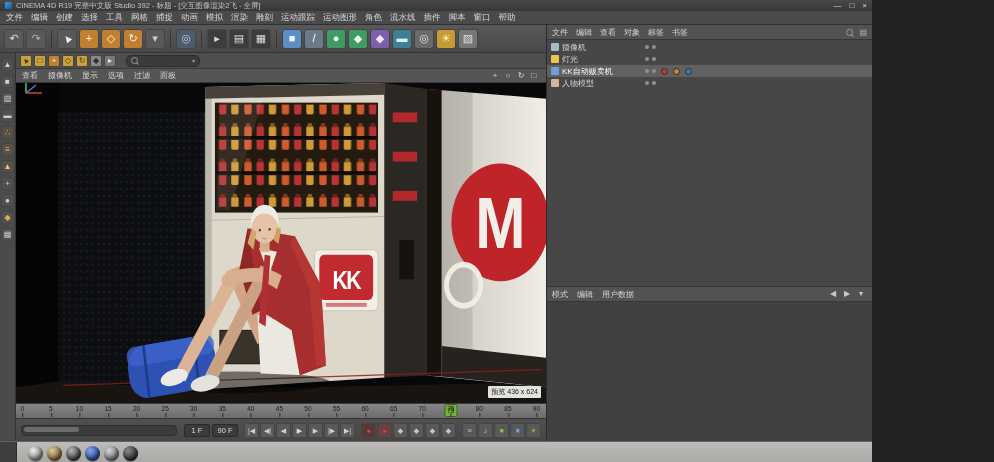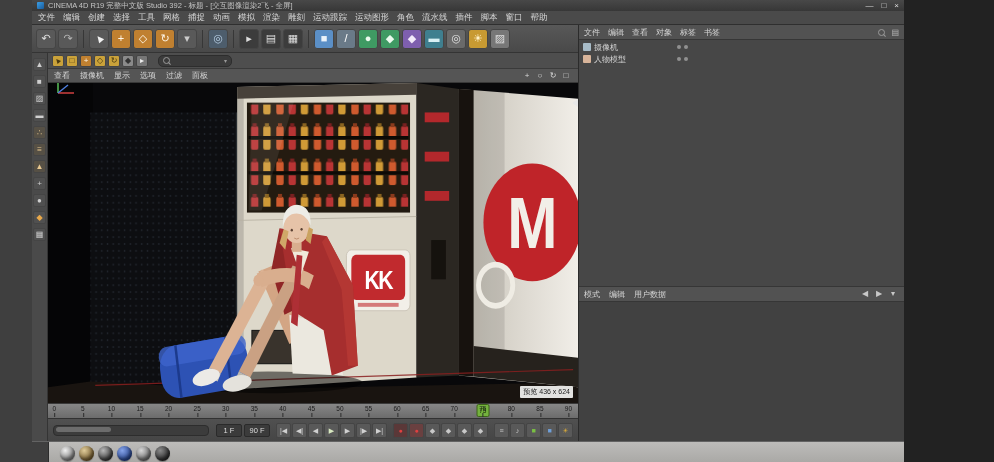--- a/index.html
+++ b/index.html
@@ -1,17 +1,17 @@
 <!DOCTYPE html>
 <html><head>
 <meta charset="utf-8">
 <style>
   html,body{margin:0;padding:0;background:#222;}
   .app{position:relative;width:872px;height:462px;background:#3f3f3f;
-       font-family:"Liberation Sans",sans-serif;color:#ccc;overflow:hidden;font-size:9px;padding-left:32px;}
+       font-family:"Liberation Sans",sans-serif;color:#ccc;overflow:hidden;font-size:9px;}
 
   
   .titlebar{height:11px;display:flex;align-items:center;gap:4px;padding:0 5px;
             background:linear-gradient(#484848,#373737);font-size:7.5px;color:#c4c4c4;}
   .appicon{width:7px;height:7px;background:linear-gradient(135deg,#3aa0e8,#1a5a9a);border-radius:1px;flex:none;}
   .title-text{flex:1;white-space:nowrap;overflow:hidden;text-overflow:ellipsis;}
   .win-controls{display:flex;gap:8px;font-size:8px;color:#ddd;}
 
   
   .menubar{height:13px;display:flex;align-items:center;gap:8px;padding:0 6px;
@@ -531,20 +531,39 @@
       <div class="om-list" id="omlist">
           <div class="om-row">
             <span class="om-ic" style="background: rgb(168, 188, 200);"></span>
             <span class="om-name">摄像机</span>
             <span class="om-dots">
               <span class="om-dot"></span>
               <span class="om-dot"></span>
             </span>
           </div>
           <div class="om-row">
+            <span class="om-ic" style="background: rgb(232, 200, 74);"></span>
+            <span class="om-name">灯光</span>
+            <span class="om-dots">
+              <span class="om-dot"></span>
+              <span class="om-dot"></span>
+            </span>
+          </div>
+          <div class="om-row sel">
+            <span class="om-ic" style="background: rgb(111, 159, 216);"></span>
+            <span class="om-name">KK自动贩卖机</span>
+            <span class="om-dots">
+              <span class="om-dot"></span>
+              <span class="om-dot"></span>
+            </span>
+            <span class="om-tag" style="background: rgb(192, 57, 43);"></span>
+            <span class="om-tag" style="background: rgb(216, 127, 42);"></span>
+            <span class="om-tag" style="background: rgb(41, 128, 185);"></span>
+          </div>
+          <div class="om-row">
             <span class="om-ic" style="background: rgb(216, 180, 154);"></span>
             <span class="om-name">人物模型</span>
             <span class="om-dots">
               <span class="om-dot"></span>
               <span class="om-dot"></span>
             </span>
           </div>
         </div>
       <div class="am-header">
         <span id="amtabs-items" style="display:flex;gap:9px;">

